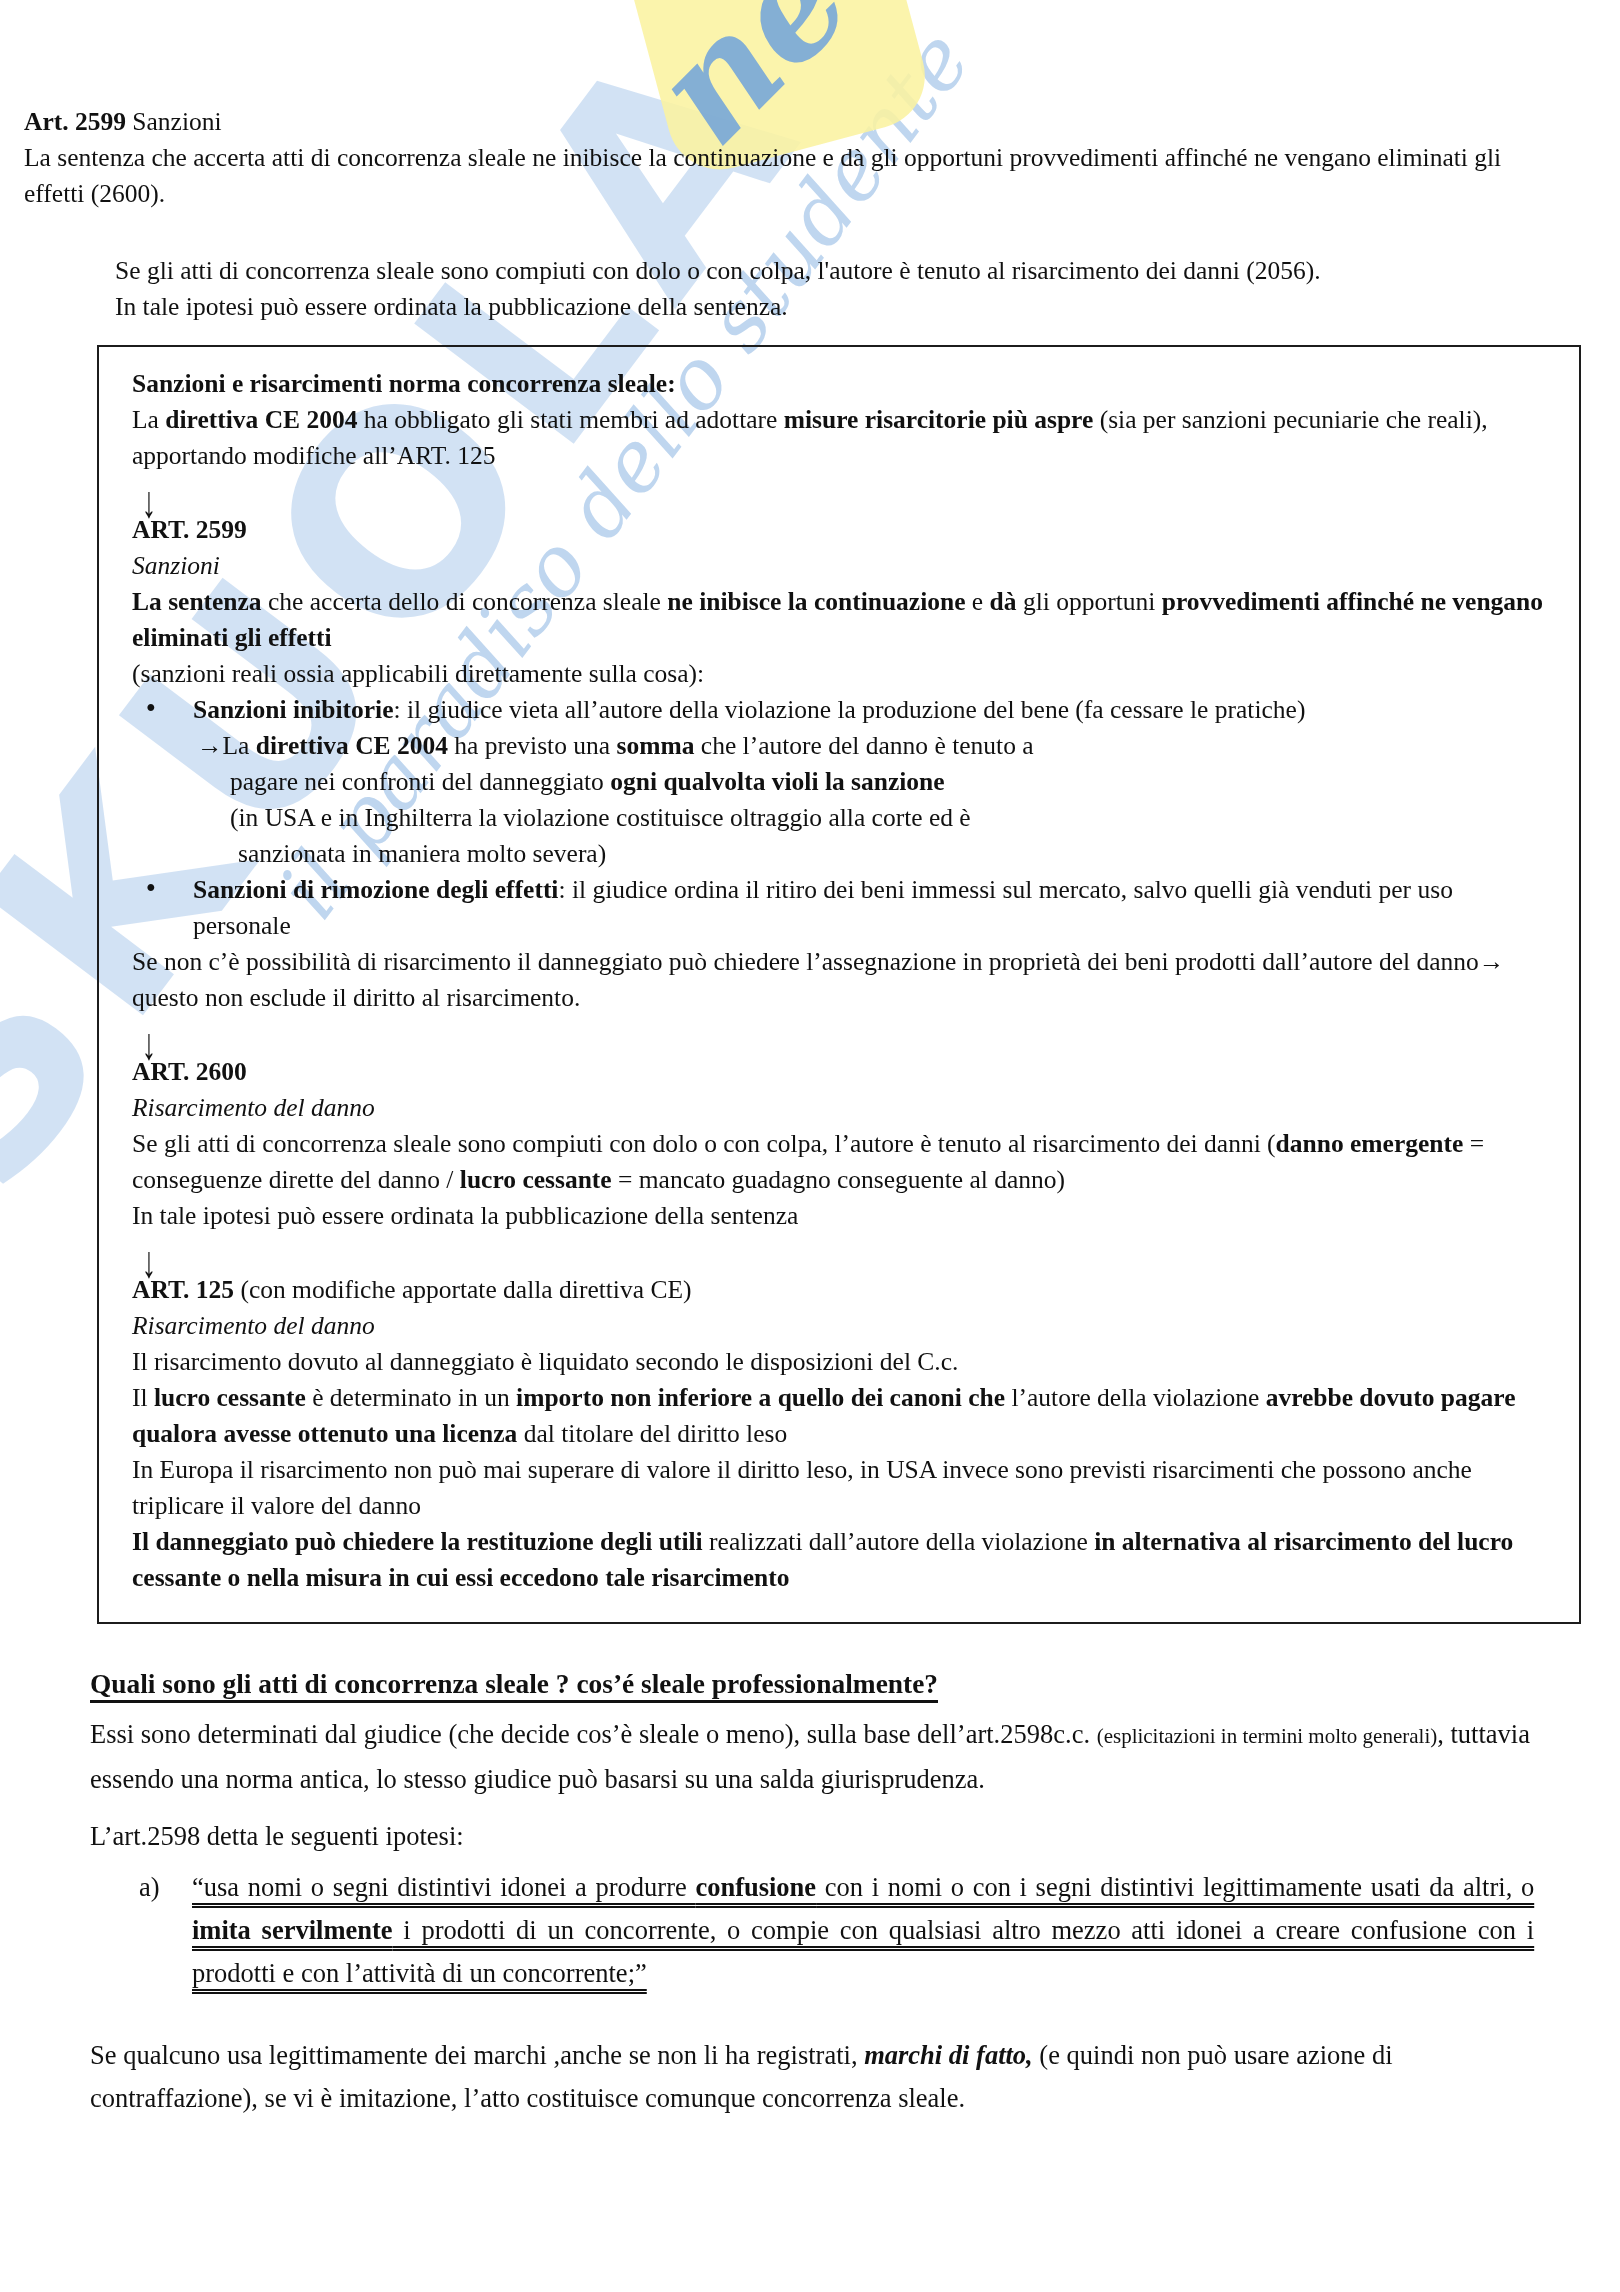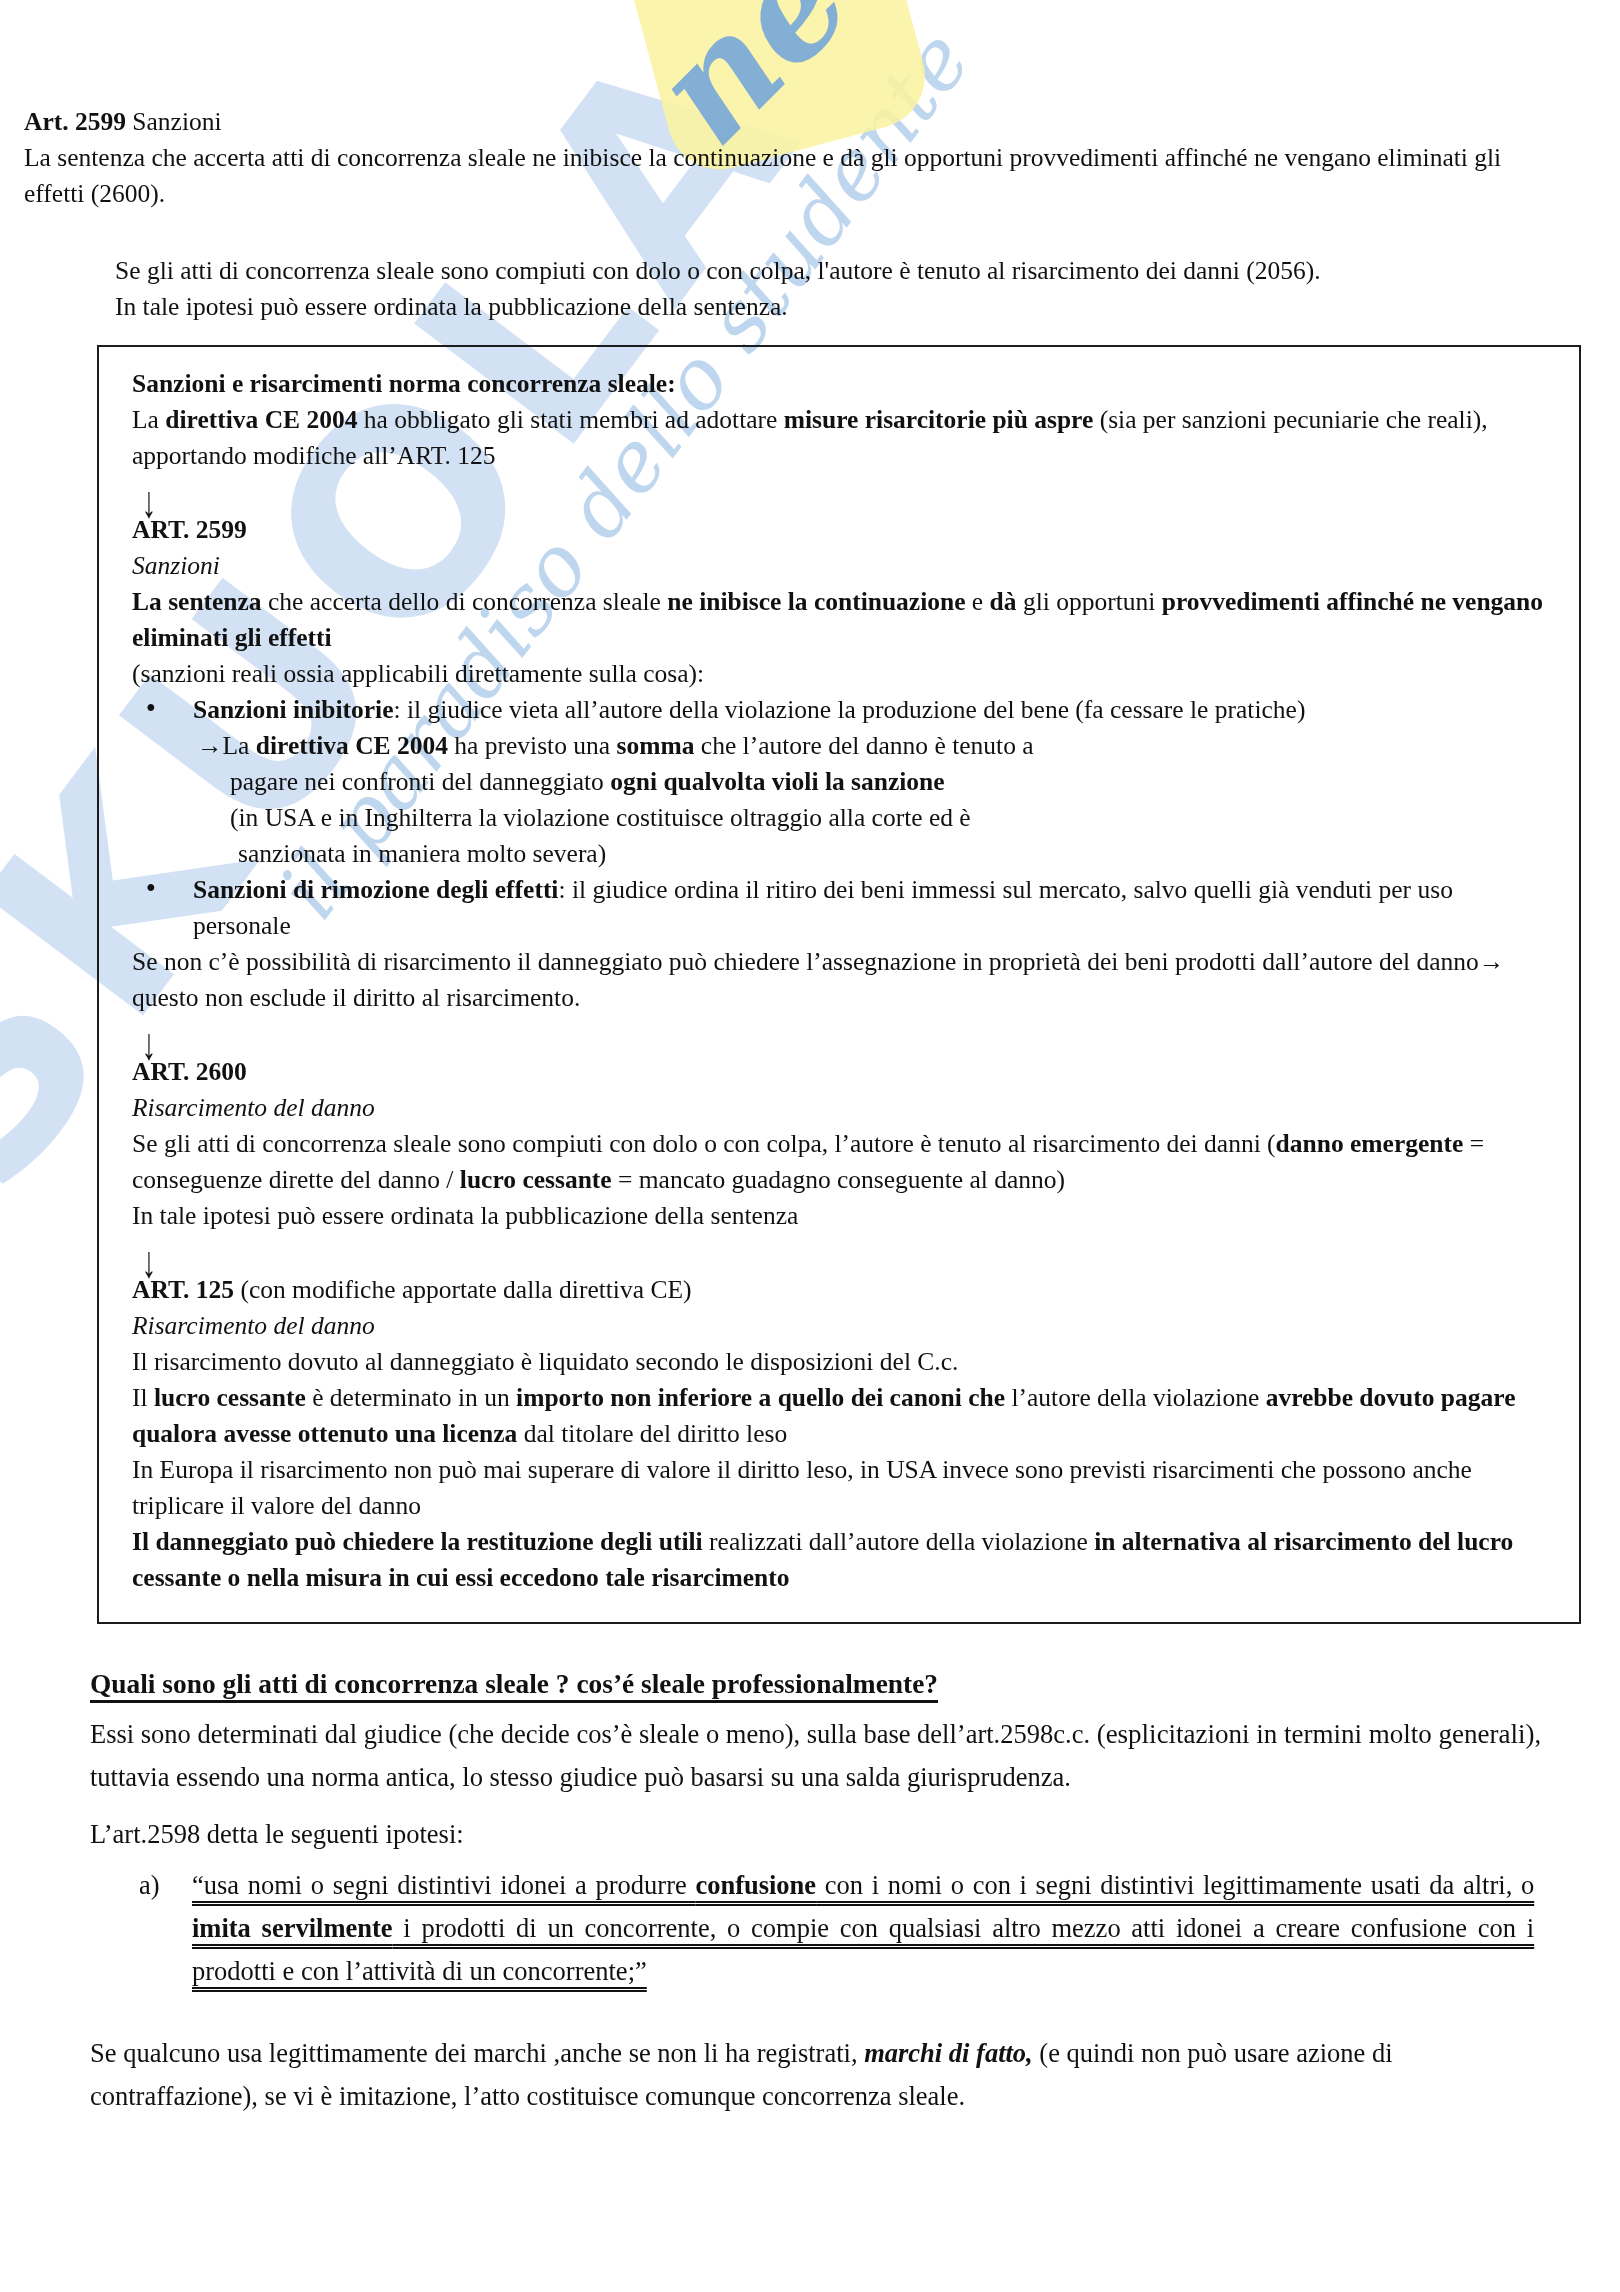--- a/index.html
+++ b/index.html
@@ -27,21 +27,21 @@
   }
   #wm-tagline{
     margin-top:-33px;padding-left:421px;white-space:nowrap;
     font-family:"DejaVu Serif",serif;font-style:italic;
     font-size:84px;color:rgba(148,186,228,0.6);
   }
   
   .content{position:relative;z-index:1;}
   .b{font-weight:bold;}
   .i{font-style:italic;}
-  .sm{font-size:27px;}
+  .sm{font-size:21px;}
   .intro{margin:0 69px 0 115px;font-size:25.5px;line-height:36px;}
   #intro-1{padding-top:104px;margin-left:24px;}
   #intro-2{margin-top:41px;}
   .box{
     margin:19.6px 39px 0 97px;border:2.9px solid #1c1c1c;
     padding:19.6px 27.4px 25.5px 33px;font-size:25.5px;line-height:36px;
   }
   .blk{position:relative;}
   .blk.arrow span{display:inline-block;font-size:29px;transform:scaleY(1.55);transform-origin:top center;padding-left:9.8px;}
   .blk.bullet{padding-left:61px;}

